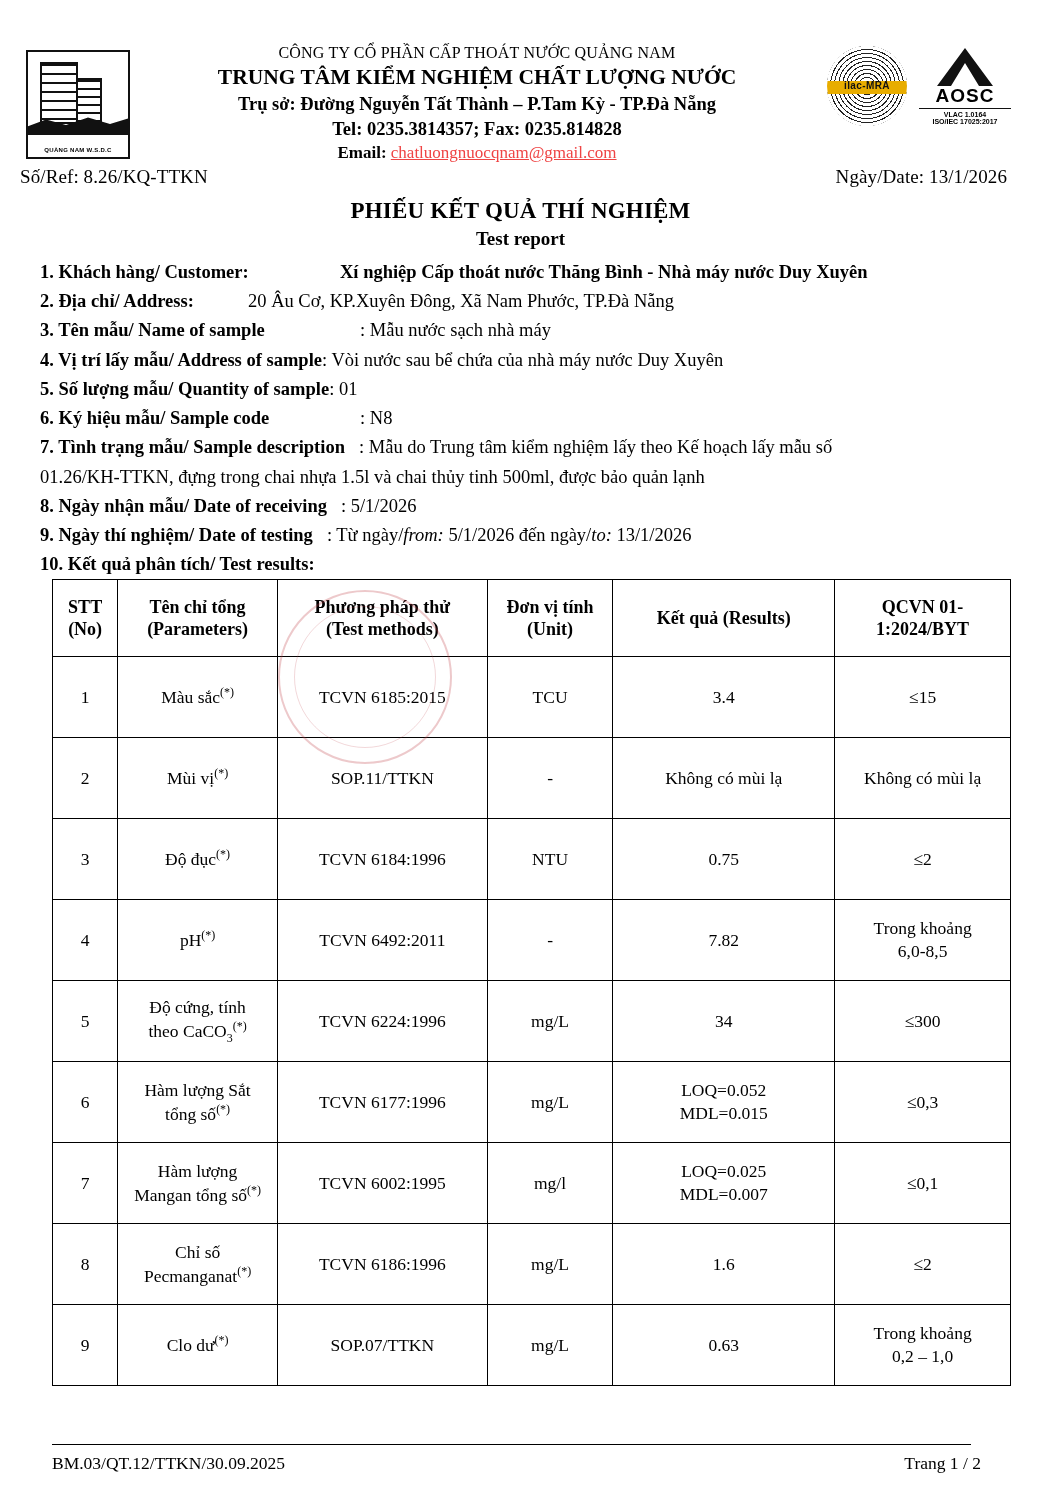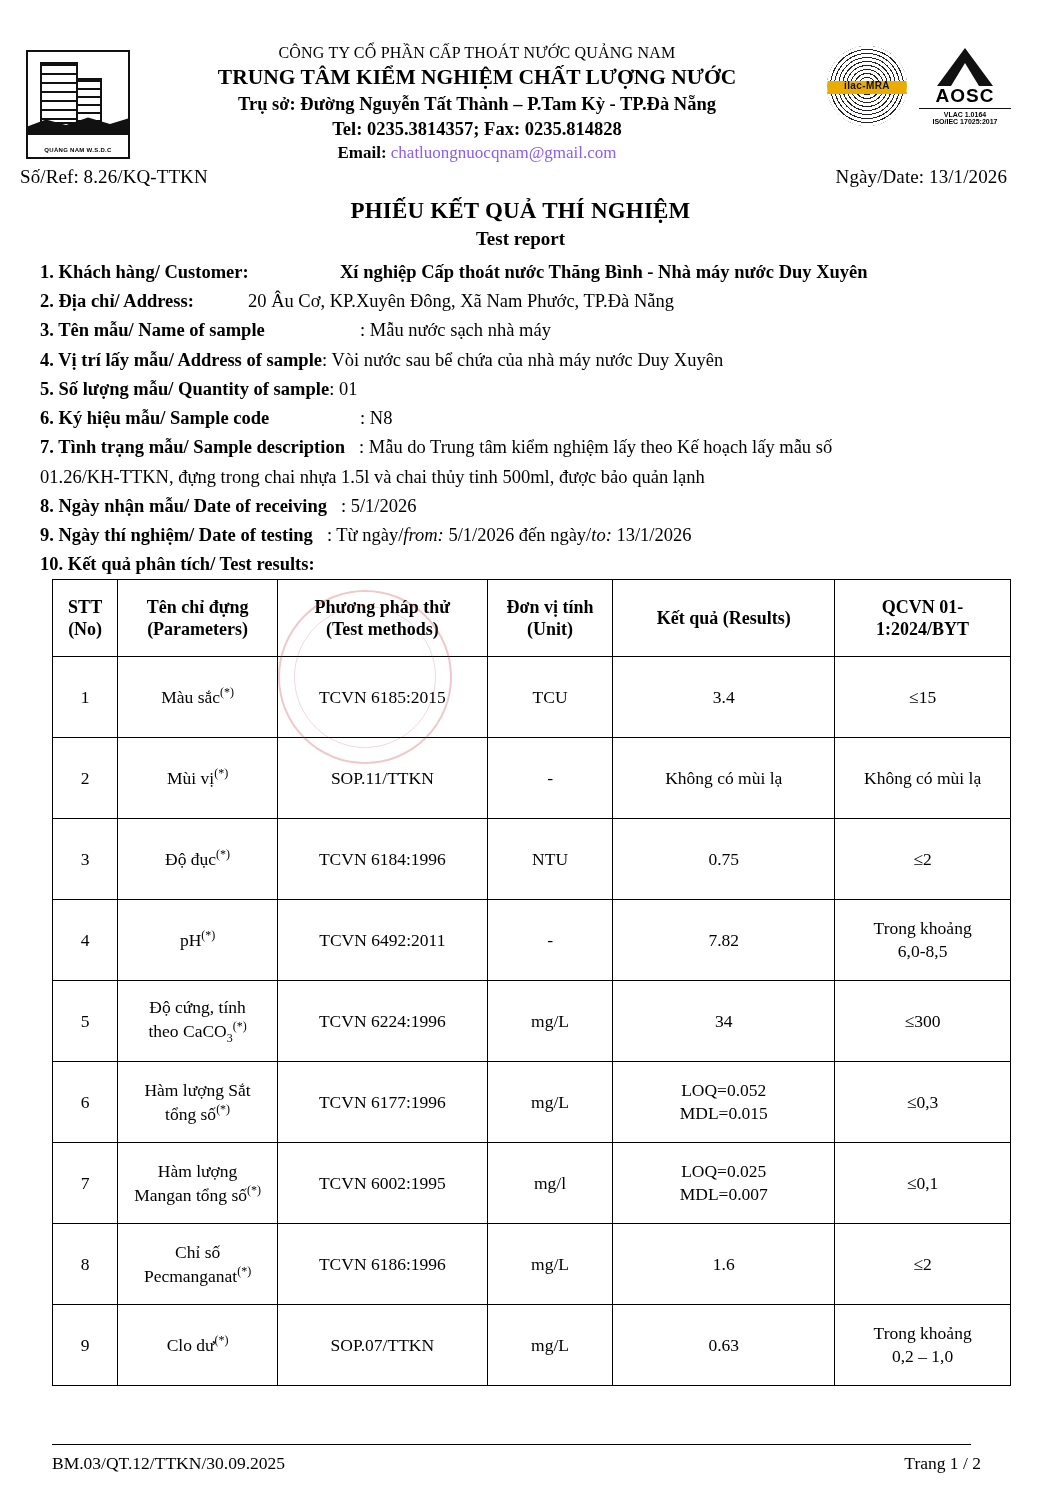--- a/index.html
+++ b/index.html
@@ -110,21 +110,22 @@
   .head-line4 {
     font-size: 18.5px;
     font-weight: bold;
   }
   .head-line5 {
     font-size: 17px;
     font-weight: bold;
   }
   .head-line5 .mail {
     font-weight: normal;
-    color: #8b5cf6;
+    text-decoration: underline;
+    color: #ef4444;
   }
 
   .accred {
     flex: 0 0 195px;
     display: flex;
     gap: 12px;
     align-items: flex-start;
     justify-content: flex-end;
     padding-top: 6px;
   }
@@ -405,21 +406,21 @@
 
   <div class="tbl-wrap">
     <table class="results">
       <thead>
         <tr>
           <th class="col-stt">
             <div>STT</div>
             <div>(No)</div>
           </th>
           <th class="col-param">
-            <div>Tên chỉ đựng</div>
+            <div>Tên chỉ tổng</div>
             <div>(Parameters)</div>
           </th>
           <th class="col-method">
             <div>Phương pháp thử</div>
             <div>(Test methods)</div>
           </th>
           <th class="col-unit">
             <div>Đơn vị tính</div>
             <div>(Unit)</div>
           </th>

